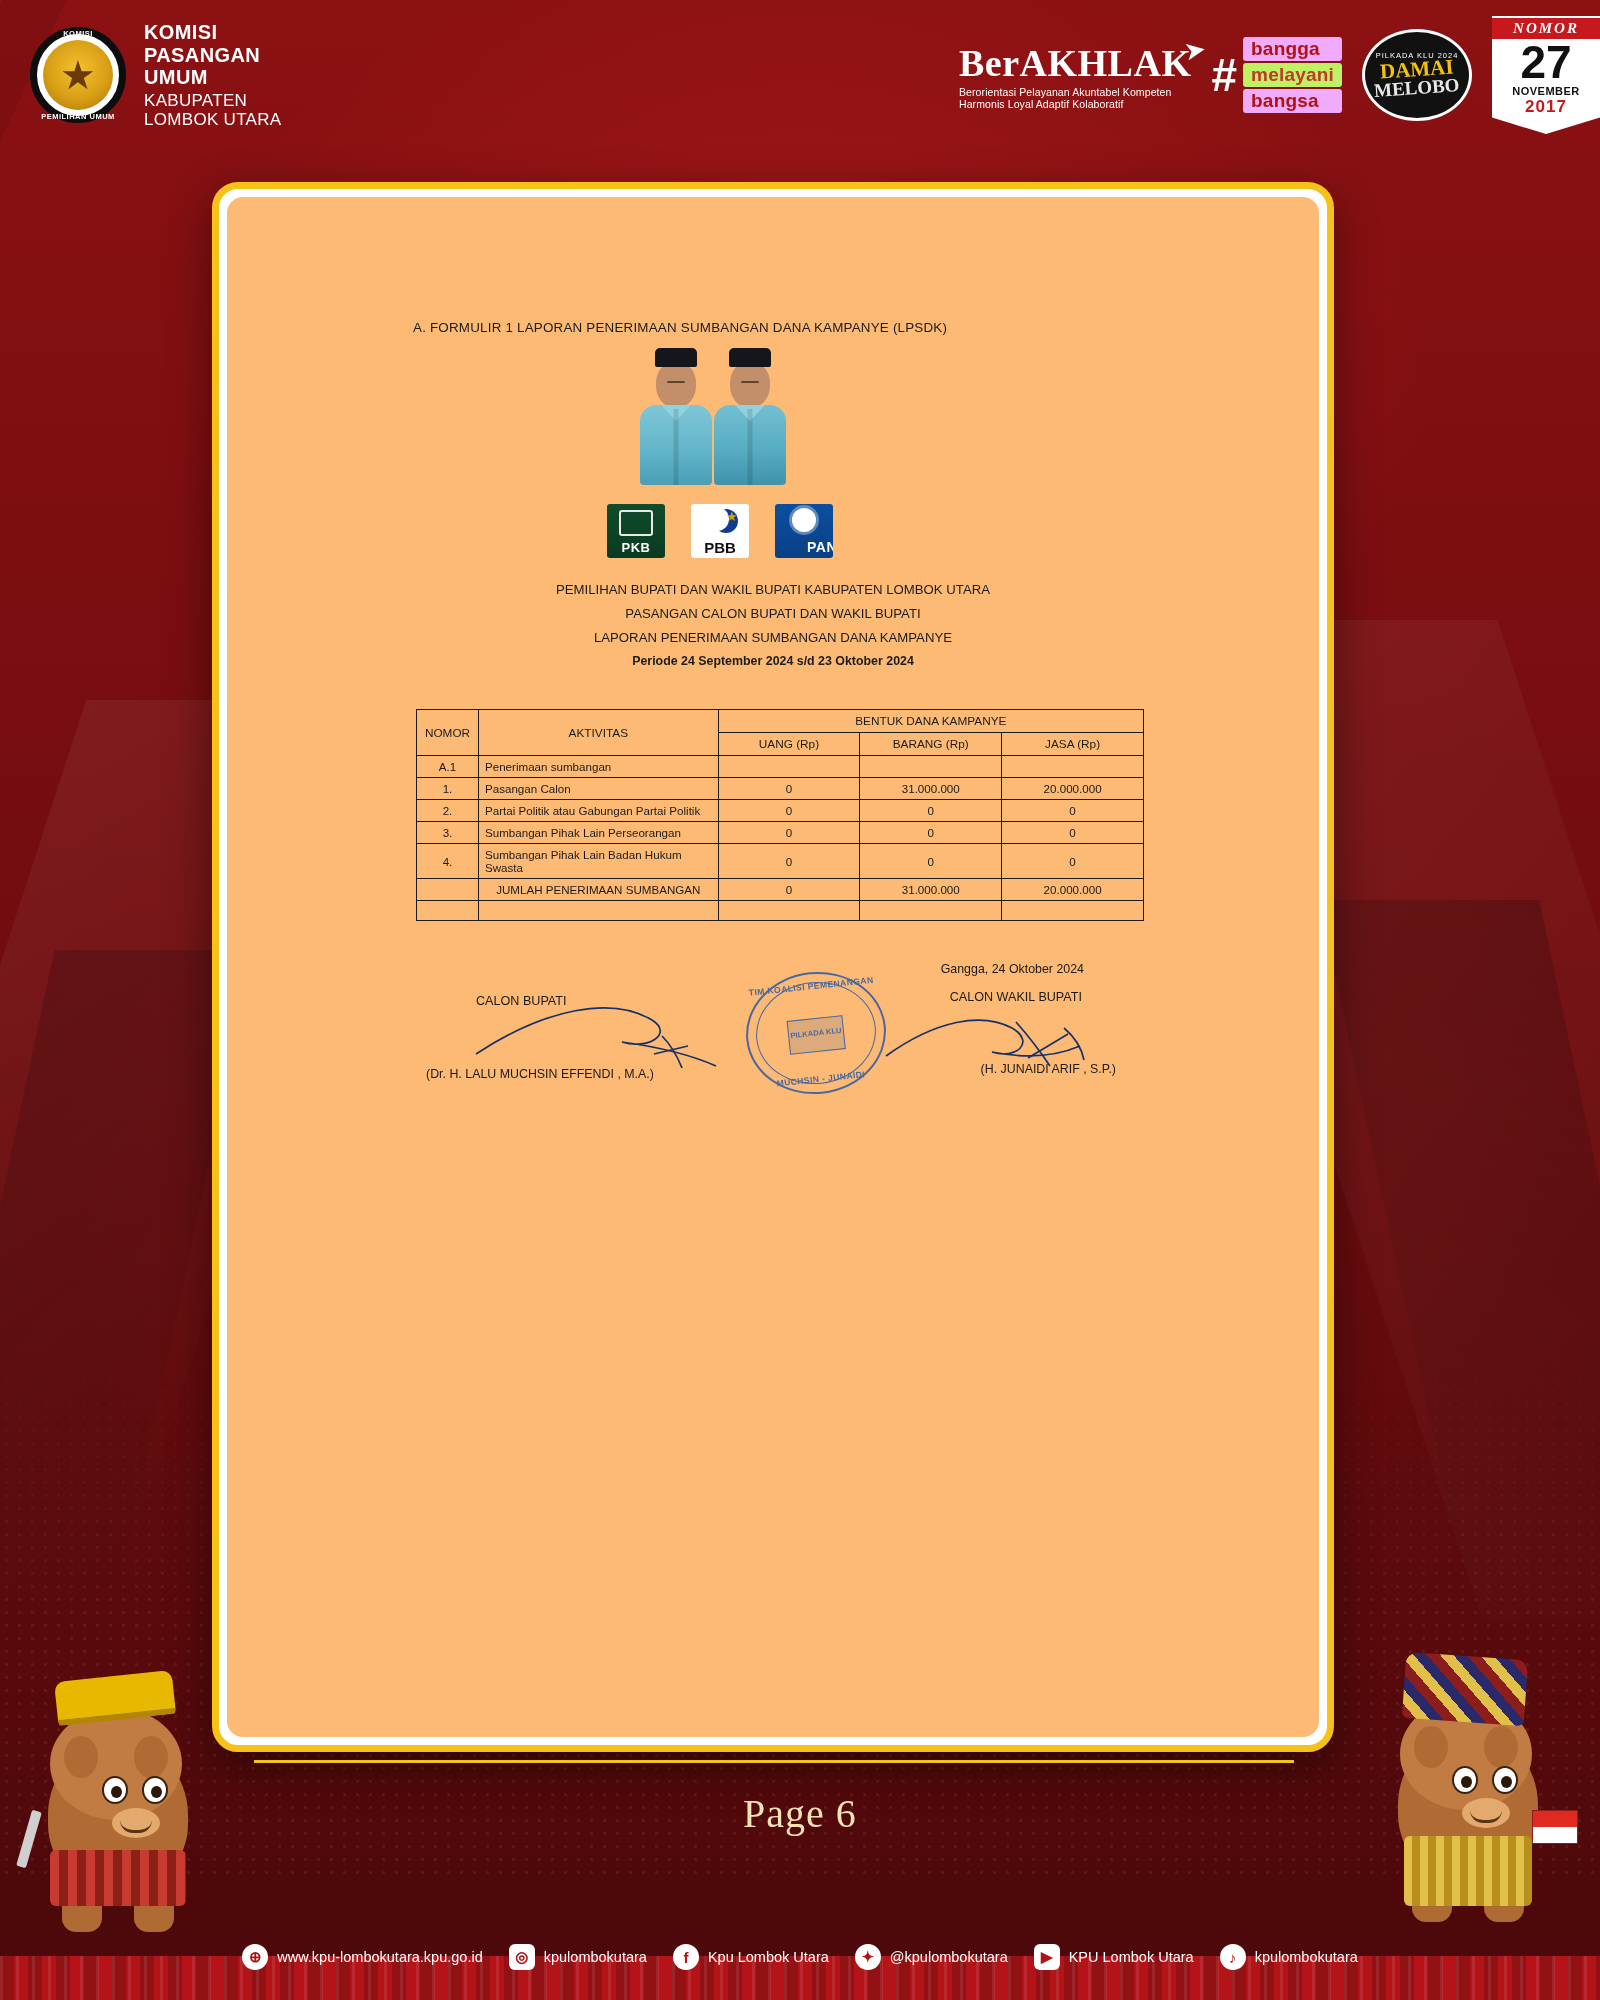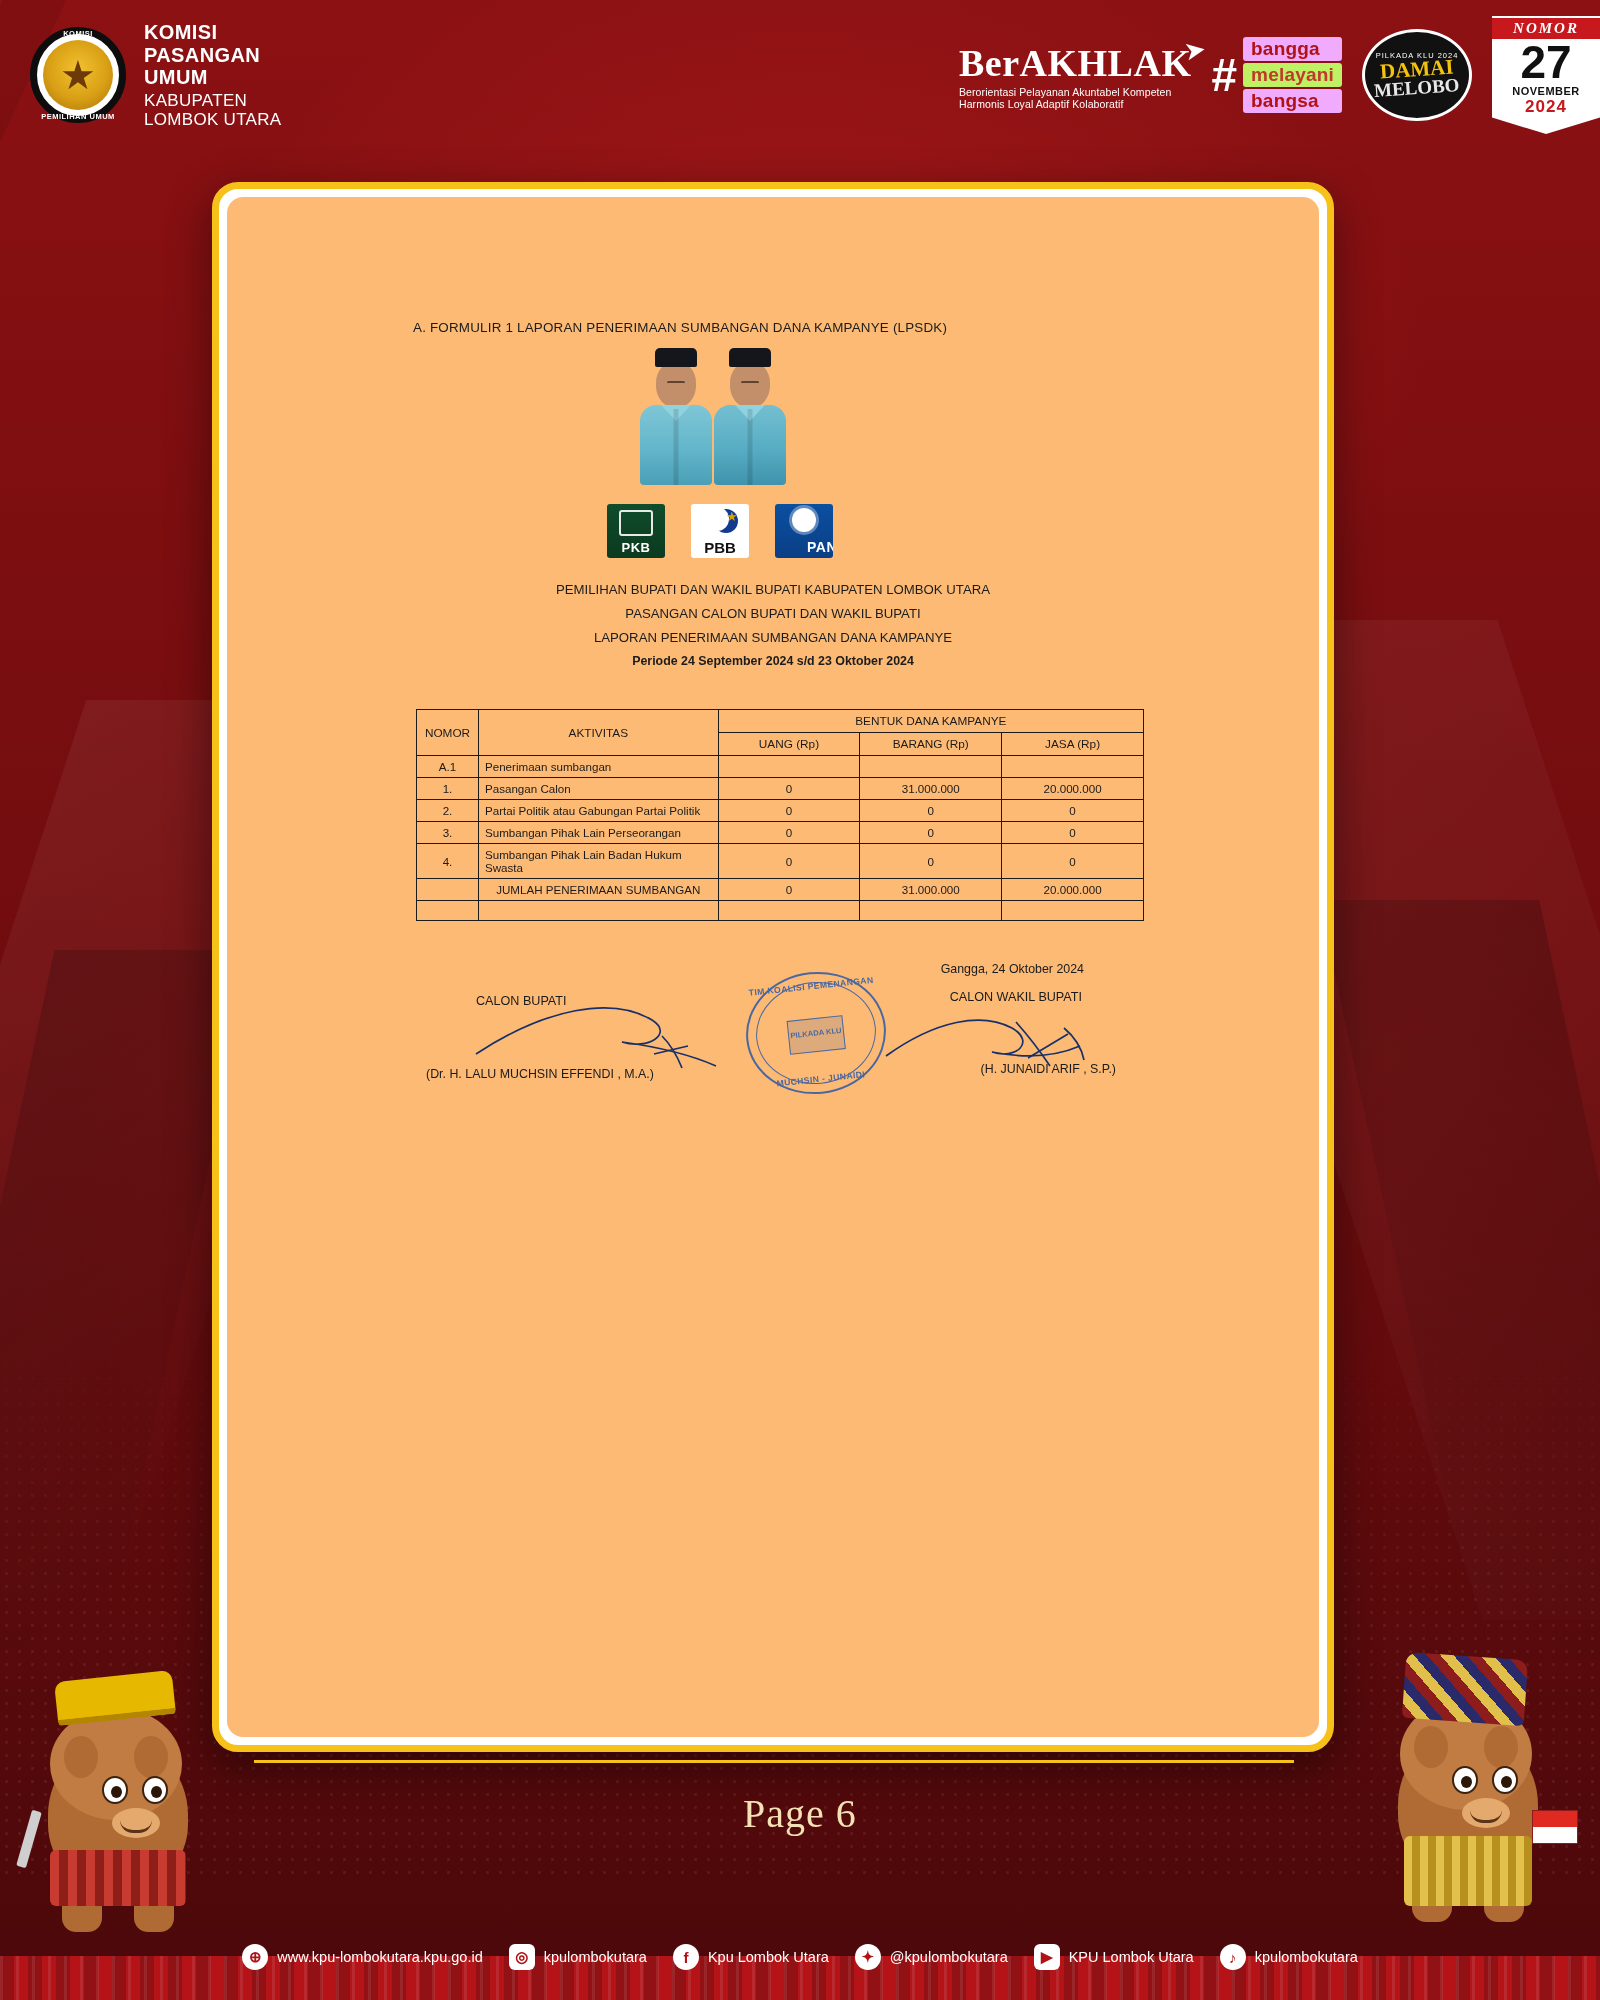--- a/index.html
+++ b/index.html
@@ -367,21 +367,21 @@
     <div class="damai">
       <div class="top">PILKADA KLU 2024</div>
       <div class="mid">DAMAI</div>
       <div class="mid2">MELOBO</div>
     </div>
 
     <div class="datebox">
       <div class="rabu">NOMOR</div>
       <div class="dd">27</div>
       <div class="mm">NOVEMBER</div>
-      <div class="yy">2024</div>
+      <div class="yy">2017</div>
     </div>
 
   </div>
 </div>
 
 <div class="paper-frame">
   <div class="paper">
     <div class="doc">
 
       <div class="form-title">A. FORMULIR 1 LAPORAN PENERIMAAN SUMBANGAN DANA KAMPANYE (LPSDK)</div>

